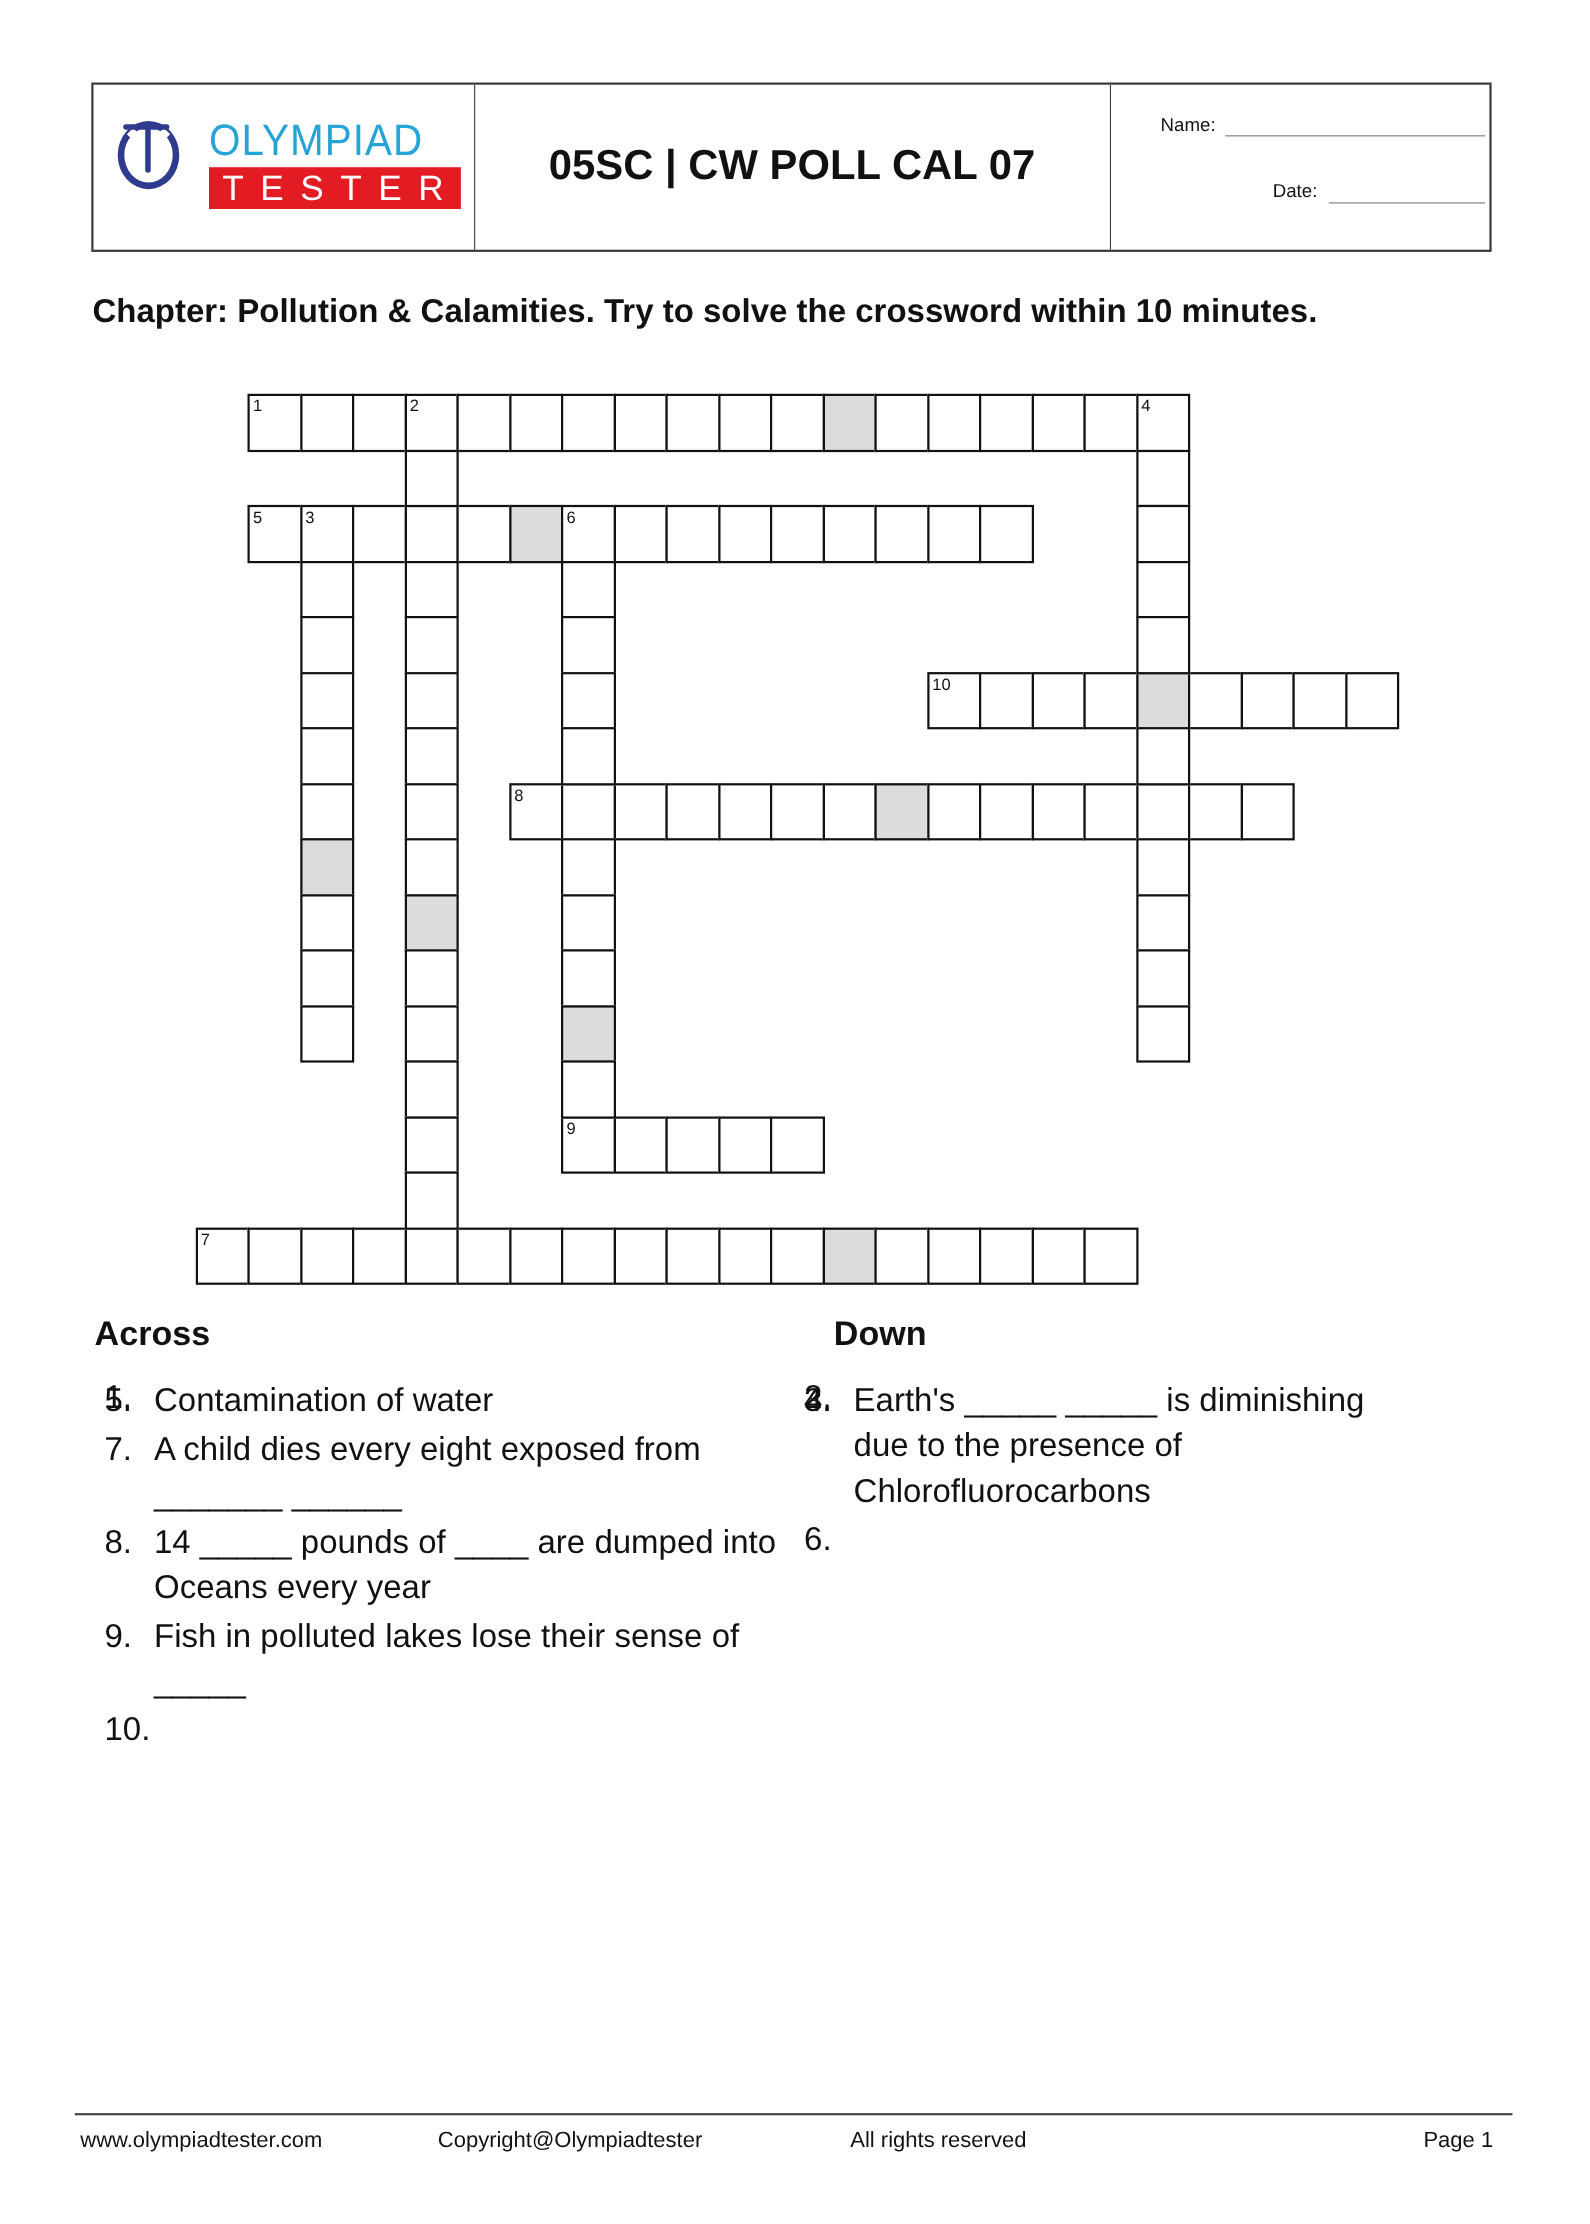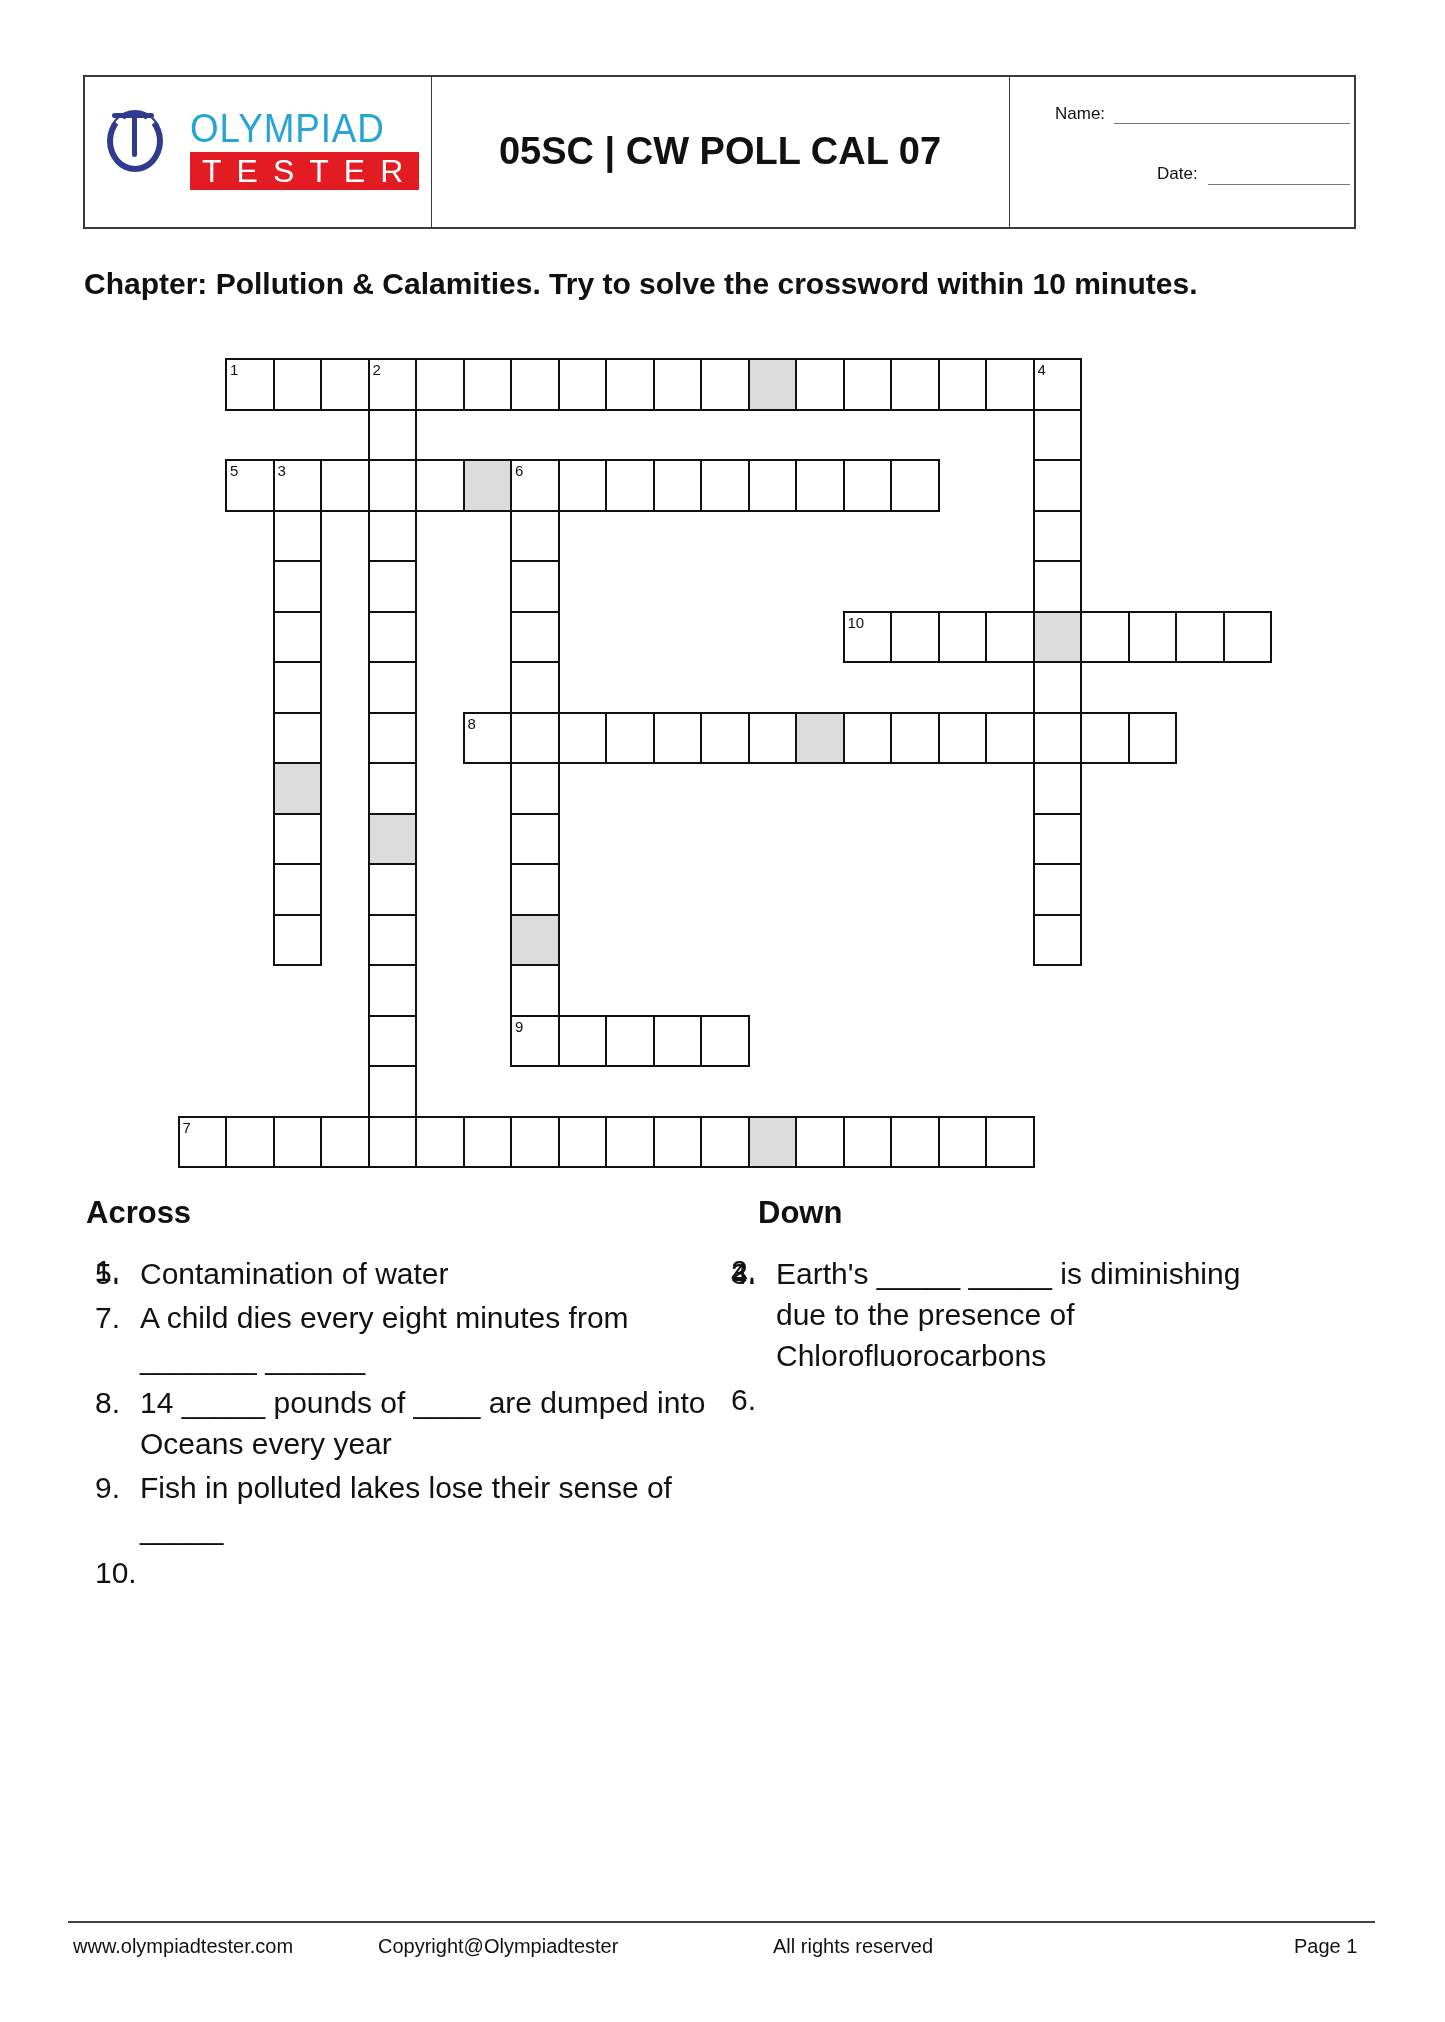--- a/index.html
+++ b/index.html
@@ -203,31 +203,31 @@
     <div class="cell" style="left: 510px; top: 812.5px; width: 49.5px; height: 52.5px;"></div>
     <div class="cell" style="left: 510px; top: 863px; width: 49.5px; height: 52.5px;"></div>
     <div class="cell gray" style="left: 510px; top: 913.5px; width: 49.5px; height: 52.5px;"></div>
     <div class="cell" style="left: 510px; top: 964px; width: 49.5px; height: 52.5px;"></div>
   </div>
 
 <div class="abs clue-heading" style="left:86px; top:1195px;">Across</div>
 <ul class="clue-list" style="left:95px; top:1250px; width:620px;">
   <li><span class="cn">1.</span></li>
   <li><span class="cn">5.</span><span>Contamination of water</span></li>
-  <li style="width:560px;"><span class="cn">7.</span><span>A child dies every eight minutes from _______ ______</span></li>
+  <li style="width:560px;"><span class="cn">7.</span><span>A child dies every eight exposed from _______ ______</span></li>
   <li><span class="cn">8.</span><span>14 _____ pounds of ____ are dumped into Oceans every year</span></li>
   <li><span class="cn">9.</span><span>Fish in polluted lakes lose their sense of _____</span></li>
   <li><span class="cn">10.</span></li>
 </ul>
 
 <div class="abs clue-heading" style="left:724px; top:1195px;margin-left:34px;">Down</div>
 <ul class="clue-list" style="left:731px; top:1250px; width:610px;">
   <li><span class="cn">2.</span></li>
   <li><span class="cn">3.</span></li>
   <li style="width:520px;"><span class="cn">4.</span><span>Earth's _____ _____ is diminishing due to the presence of Chlorofluorocarbons</span></li>
   <li><span class="cn">6.</span></li>
 </ul>
 
 <div id="footer-line" class="abs"></div>
 <div class="abs footer-text" style="left:73px;">www.olympiadtester.com</div>
-<div class="abs footer-text" style="left:378px;text-align:right;">Copyright@Olympiadtester</div>
+<div class="abs footer-text" style="left:398px;text-align:right;">Copyright@Olympiadtester</div>
 <div class="abs footer-text" style="left:773px;">All rights reserved</div>
 <div class="abs footer-text" style="left:1294px;">Page 1</div>
 
 </body></html>

